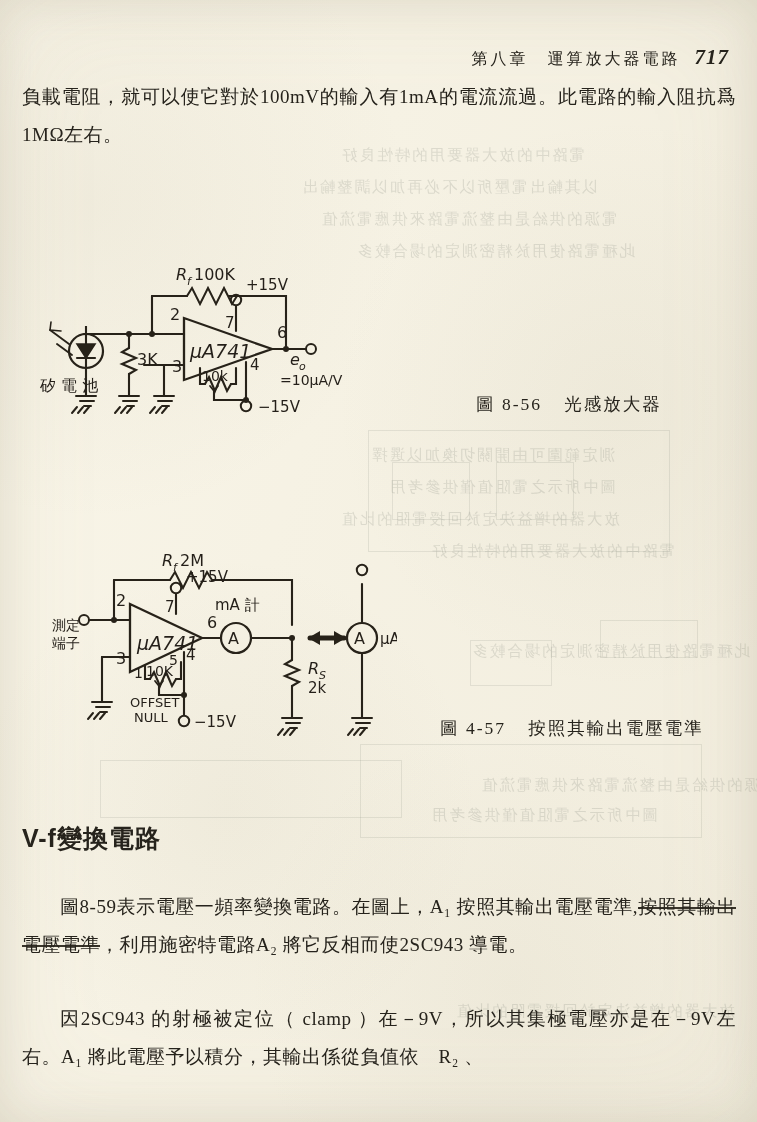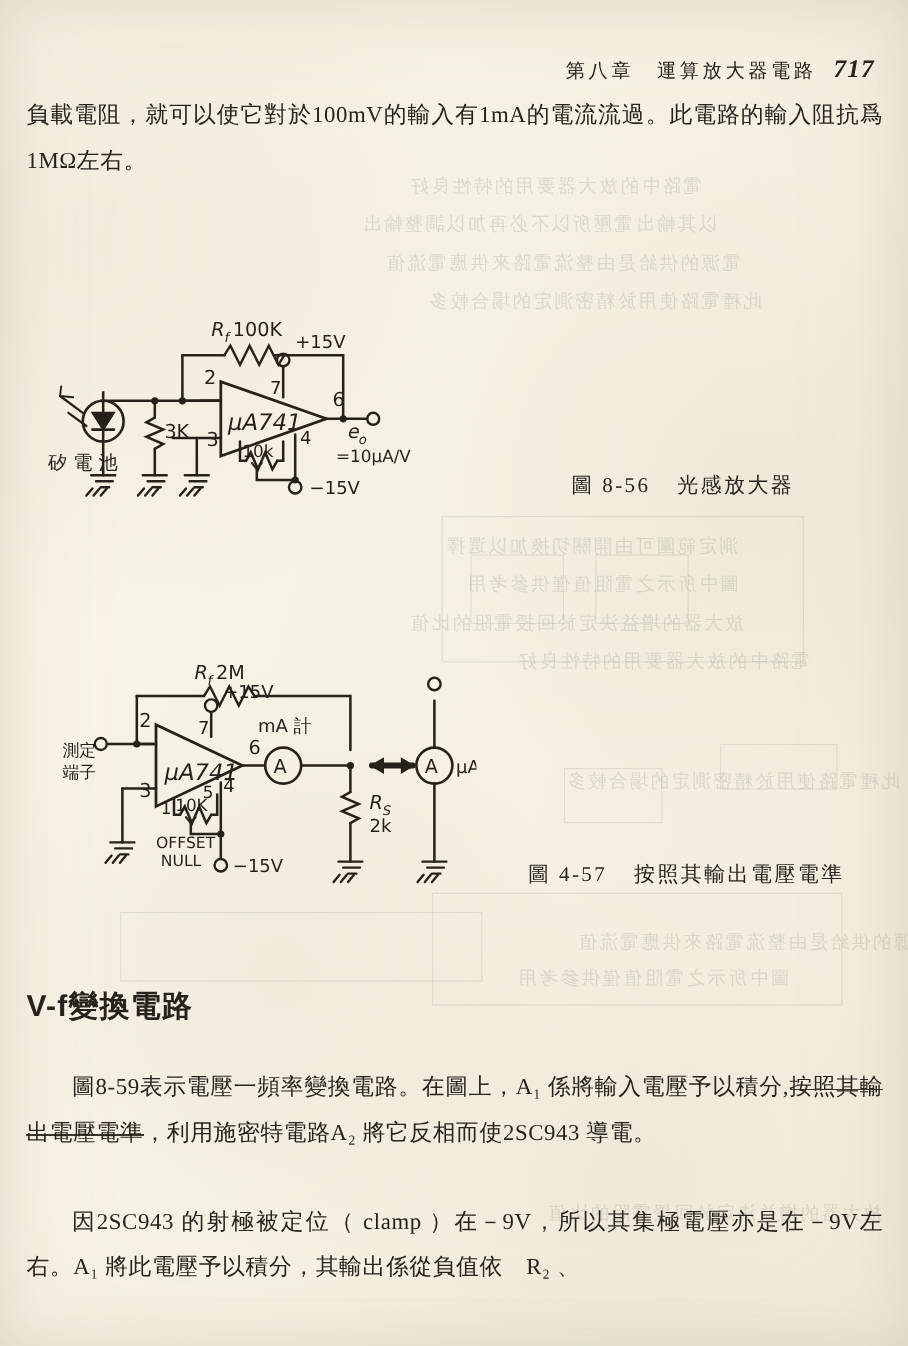--- a/index.html
+++ b/index.html
@@ -322,20 +322,20 @@
   </div>
 
   <div class="fig-cap cap57">
     <span>圖 4-57</span>
     <span style="margin-left:16px;">按照其輸出電壓電準</span>
   </div>
 
   <div class="sec-head">V-f變換電路</div>
 
   <div class="para p2">
-    <span>圖8-59表示電壓一頻率變換電路。在圖上，A₁ 係將輸入電壓予以積分,</span><span class="u-strike">按照其輸出電壓電準</span><span>，利用</span><span class="u-solid">施密特</span><span>電路A₂ 將它反相而使2SC943 導電。</span>
+    <span>圖8-59表示電壓一頻率變換電路。在圖上，A₁ 按照其輸出電壓電準,</span><span class="u-strike">按照其輸出電壓電準</span><span>，利用</span><span class="u-solid">施密特</span><span>電路A₂ 將它反相而使2SC943 導電。</span>
   </div>
 
   <div class="para p3">因2SC943 的射極被定位（ clamp ）在－9V，所以其集極電壓亦是在－9V左右。A₁ 將此電壓予以積分，其輸出係從負值依　R₂ 、</div>
 
 </div>
 
 <div class="edge-shade"></div>
 
 </body></html>

